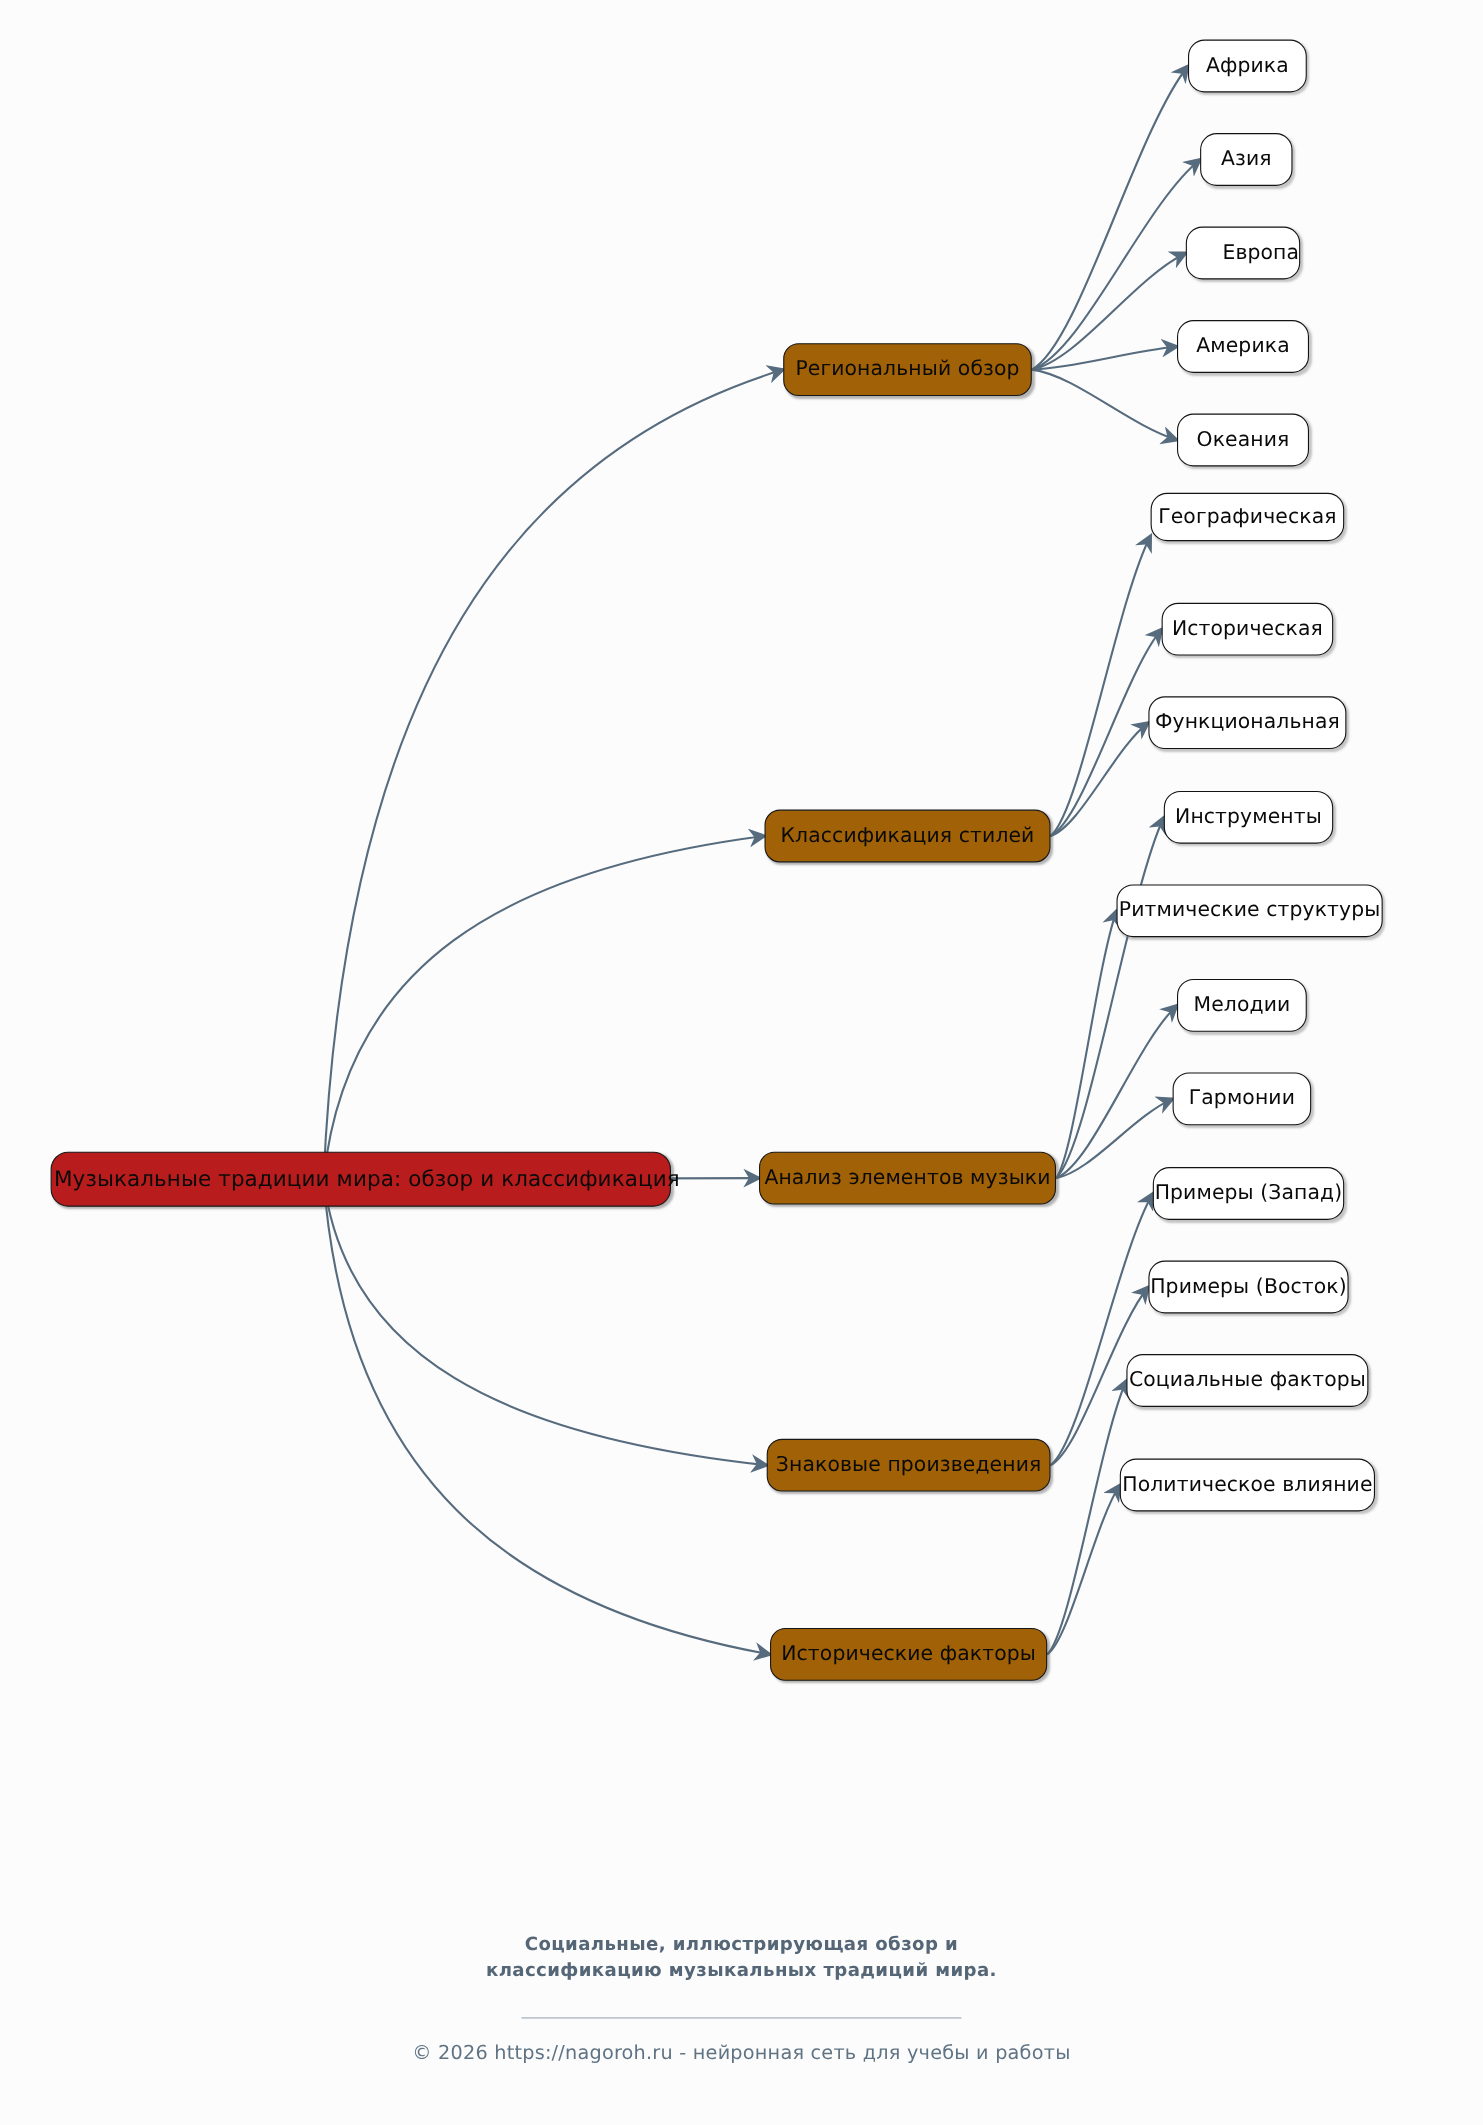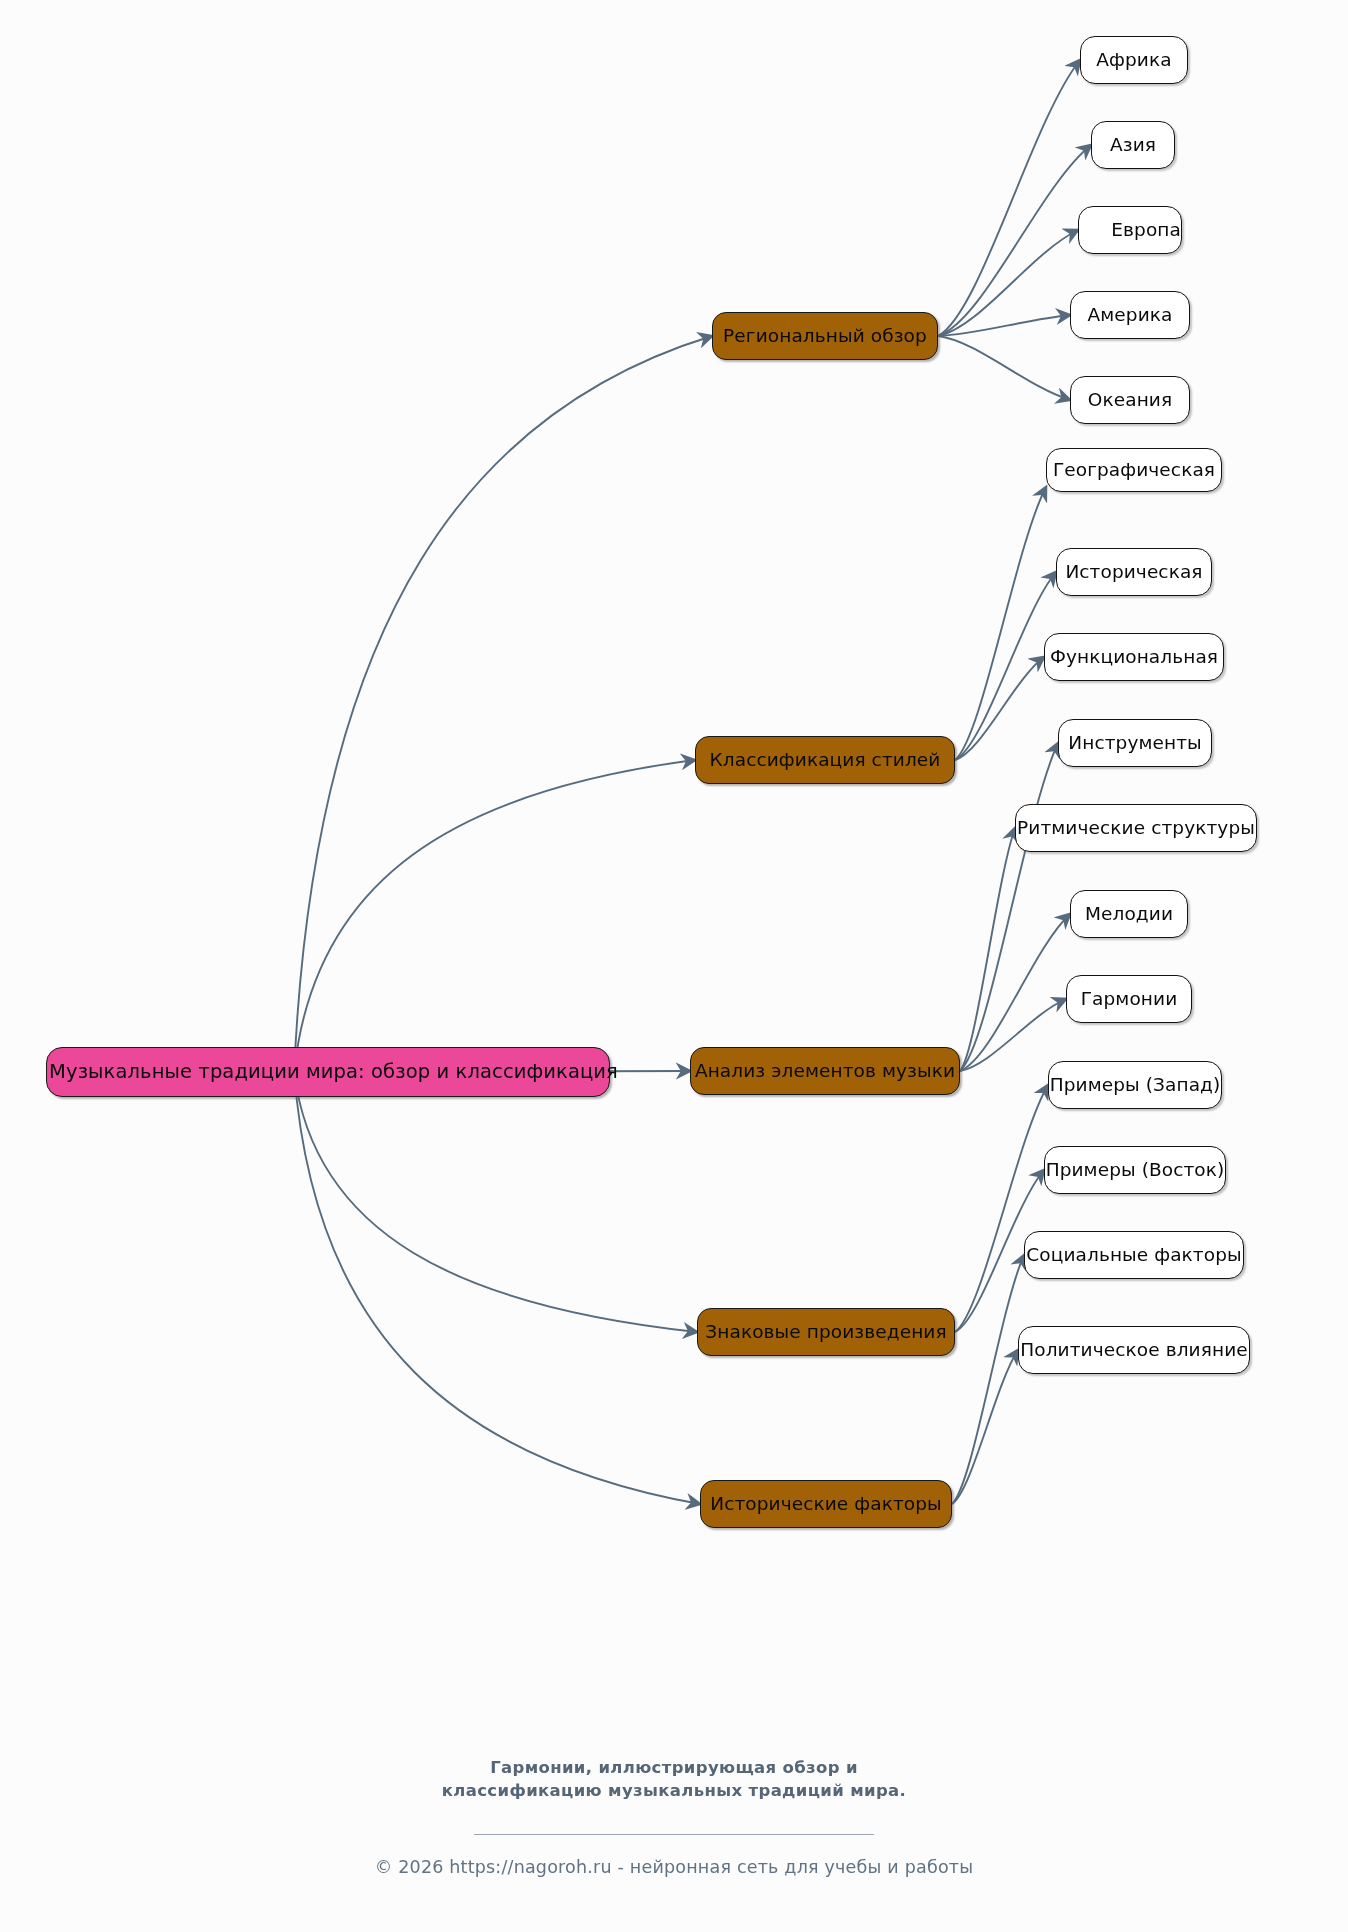--- a/index.html
+++ b/index.html
@@ -31,21 +31,21 @@
     box-sizing: border-box;
     display: flex;
     align-items: center;
     justify-content: center;
     border-radius: 14px;
     white-space: nowrap;
     line-height: 1;
     letter-spacing: 0.1px;
   }
   .node-root {
-    background: #ec4899;
+    background: #b91c1c;
     border: 1.6px solid #1a1a1a;
     color: #0a0a0a;
     font-size: 19.5px;
     border-radius: 16px;
     box-shadow: 2px 2px 2px rgba(90,90,90,0.45);
     padding-left: 11px;
   }
   .node-branch {
     background: #a16207;
     border: 1.6px solid #171717;
@@ -194,19 +194,19 @@
       </div>
       <div class="node node-leaf" style="left: 1024px; top: 1231px; width: 220px; height: 48px;">
         <span>Социальные факторы</span>
       </div>
       <div class="node node-leaf" style="left: 1018px; top: 1326px; width: 232px; height: 48px;">
         <span>Политическое влияние</span>
       </div>
     </div>
 
   <div class="footer footer-caption">
-    <div>Гармонии, иллюстрирующая обзор и</div>
+    <div>Социальные, иллюстрирующая обзор и</div>
     <div>классификацию музыкальных традиций мира.</div>
   </div>
   <div class="footer-rule"></div>
   <div class="footer footer-copy">© 2026 https://nagoroh.ru - нейронная сеть для учебы и работы</div>
 
 </div>
 
 </body></html>

